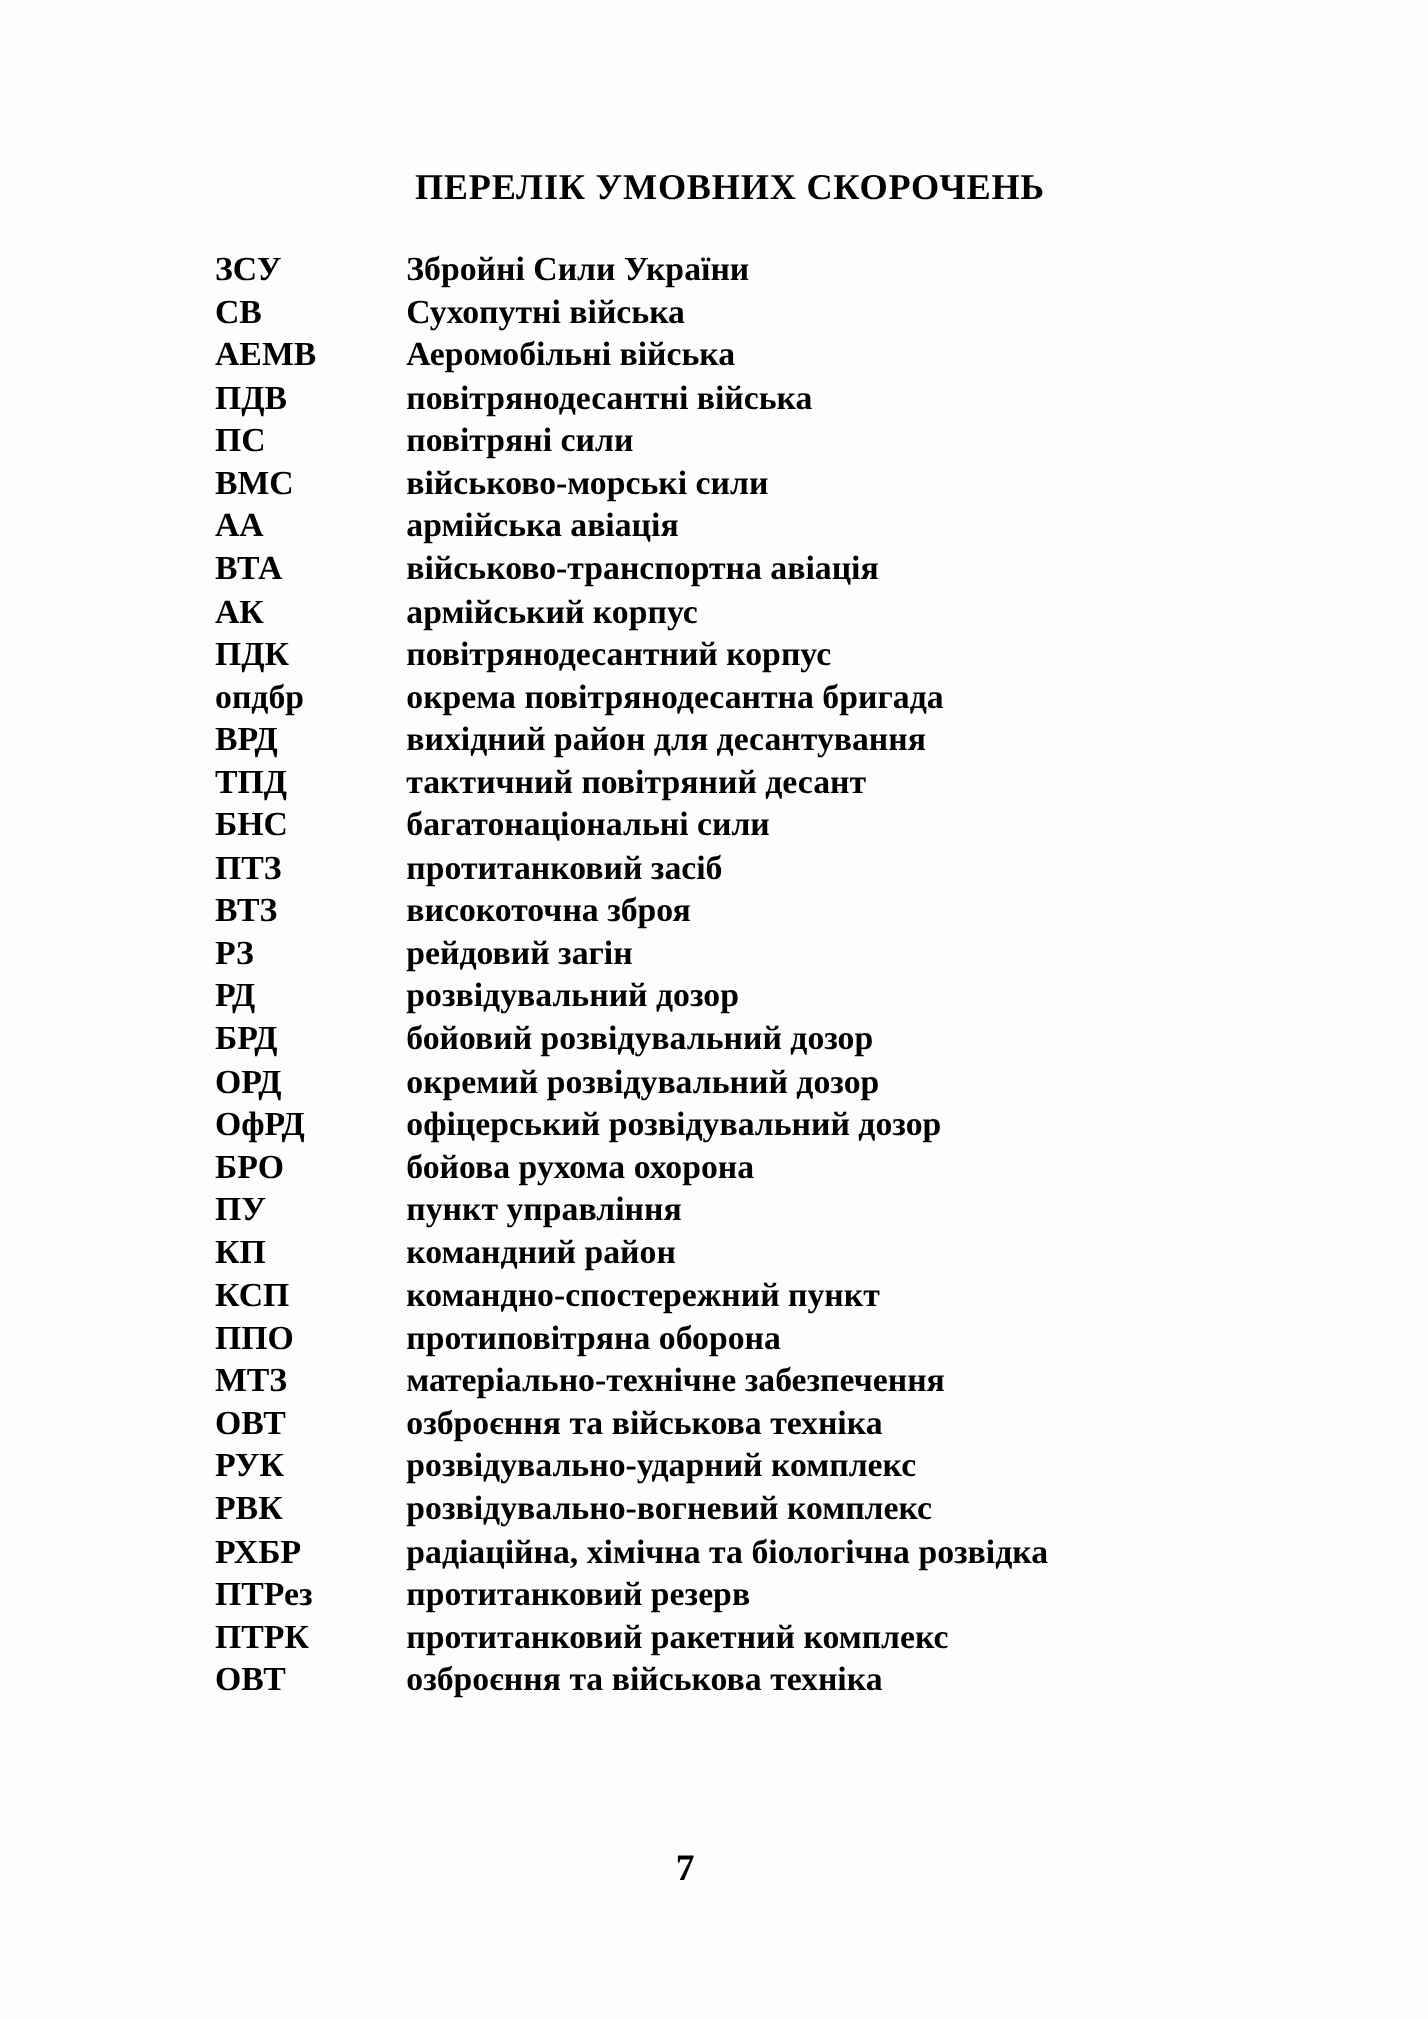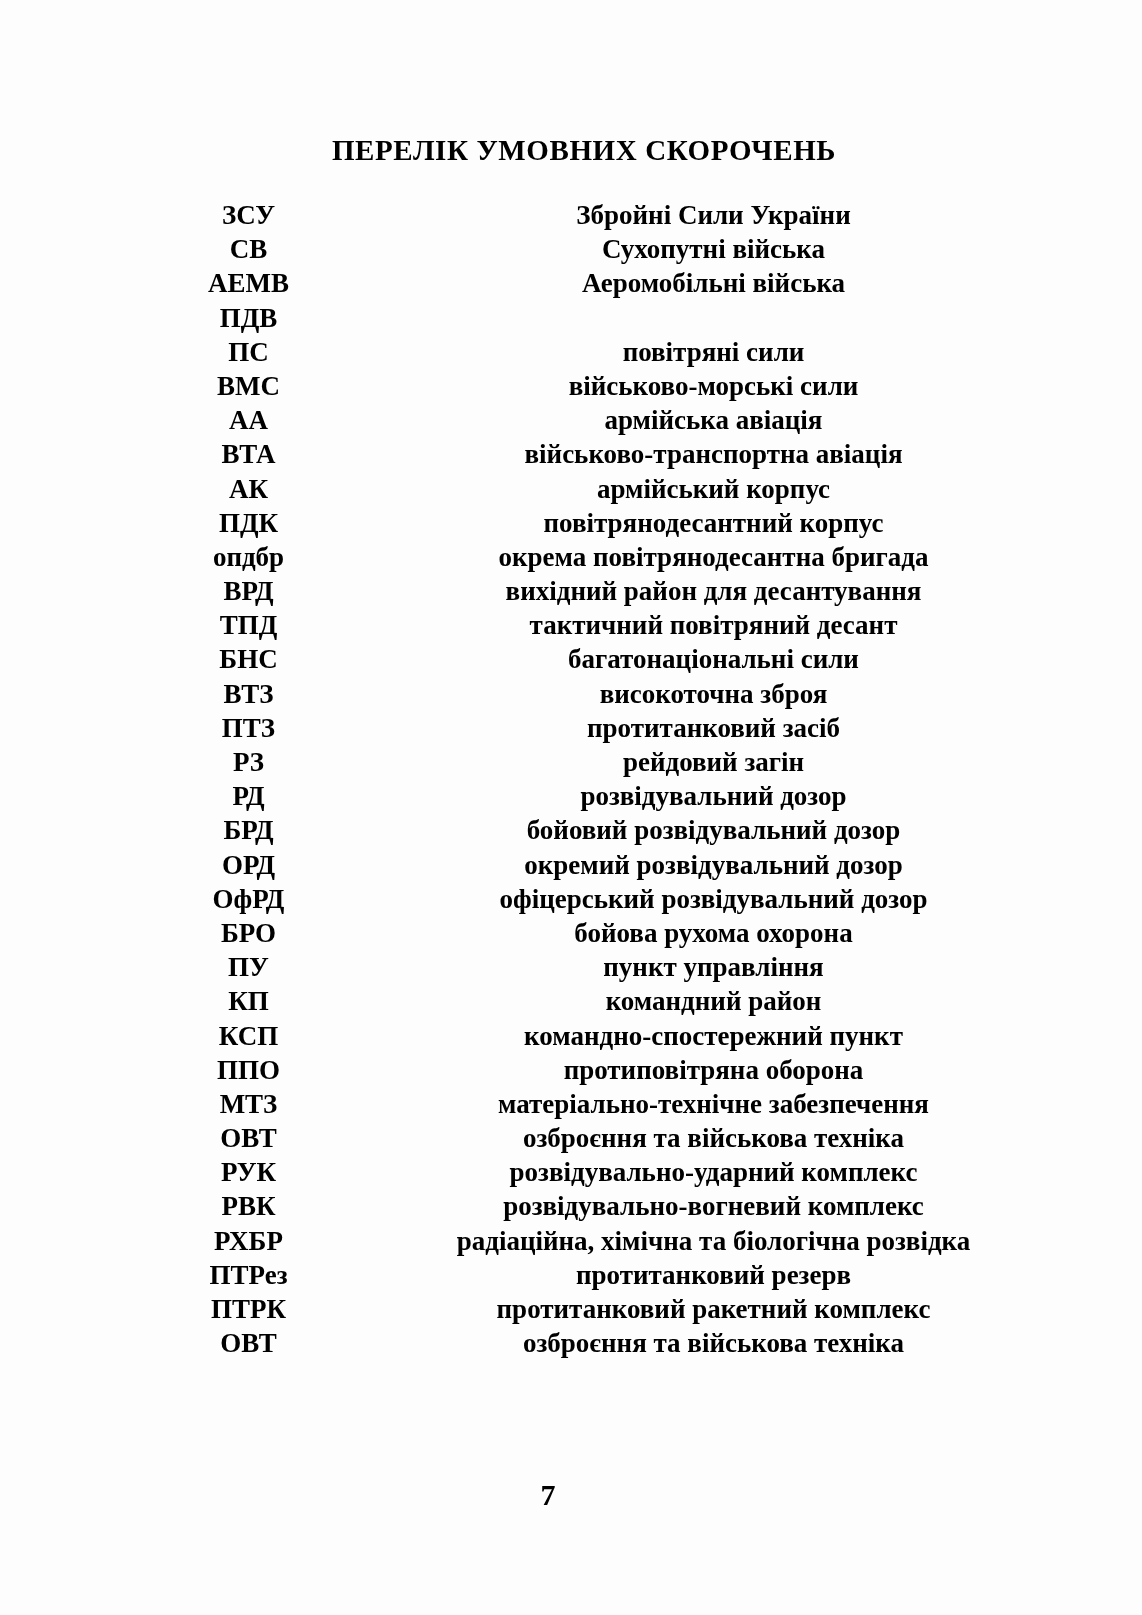--- a/index.html
+++ b/index.html
@@ -30,21 +30,20 @@
     font-size: 29px;
     letter-spacing: 0.6px;
     white-space: nowrap;
     transform: translateX(13px);
   }
   .abbrev-list {
     position: absolute;
     top: 200px;
     left: 172px;
     right: 40px;
-    text-align: center;
   }
   .abbrev-row {
     display: flex;
     align-items: baseline;
     height: 34.2px;
     font-size: 27px;
   }
   .abbrev-term {
     flex: 0 0 153px;
     white-space: nowrap;
@@ -78,20 +77,21 @@
       <div class="abbrev-row">
         <span class="abbrev-term">СВ</span>
         <span class="abbrev-def">Сухопутні війська</span>
       </div>
       <div class="abbrev-row">
         <span class="abbrev-term">АЕМВ</span>
         <span class="abbrev-def">Аеромобільні війська</span>
       </div>
       <div class="abbrev-row">
         <span class="abbrev-term">ПДВ</span>
+        <span class="abbrev-def">повітрянодесантні війська</span>
       </div>
       <div class="abbrev-row">
         <span class="abbrev-term">ПС</span>
         <span class="abbrev-def">повітряні сили</span>
       </div>
       <div class="abbrev-row">
         <span class="abbrev-term">ВМС</span>
         <span class="abbrev-def">військово-морські сили</span>
       </div>
       <div class="abbrev-row">
@@ -120,28 +120,28 @@
       </div>
       <div class="abbrev-row">
         <span class="abbrev-term">ТПД</span>
         <span class="abbrev-def">тактичний повітряний десант</span>
       </div>
       <div class="abbrev-row">
         <span class="abbrev-term">БНС</span>
         <span class="abbrev-def">багатонаціональні сили</span>
       </div>
       <div class="abbrev-row">
+        <span class="abbrev-term">ПТЗ</span>
+        <span class="abbrev-def">протитанковий засіб</span>
+      </div>
+      <div class="abbrev-row">
         <span class="abbrev-term">ВТЗ</span>
         <span class="abbrev-def">високоточна зброя</span>
       </div>
       <div class="abbrev-row">
-        <span class="abbrev-term">ПТЗ</span>
-        <span class="abbrev-def">протитанковий засіб</span>
-      </div>
-      <div class="abbrev-row">
         <span class="abbrev-term">РЗ</span>
         <span class="abbrev-def">рейдовий загін</span>
       </div>
       <div class="abbrev-row">
         <span class="abbrev-term">РД</span>
         <span class="abbrev-def">розвідувальний дозор</span>
       </div>
       <div class="abbrev-row">
         <span class="abbrev-term">БРД</span>
         <span class="abbrev-def">бойовий розвідувальний дозор</span>

